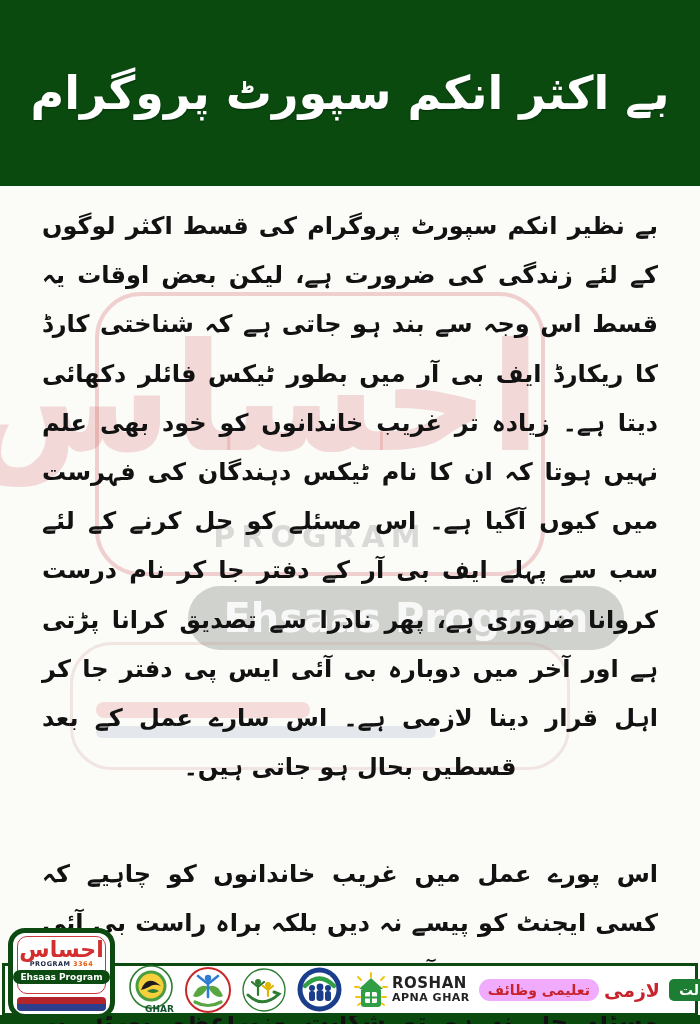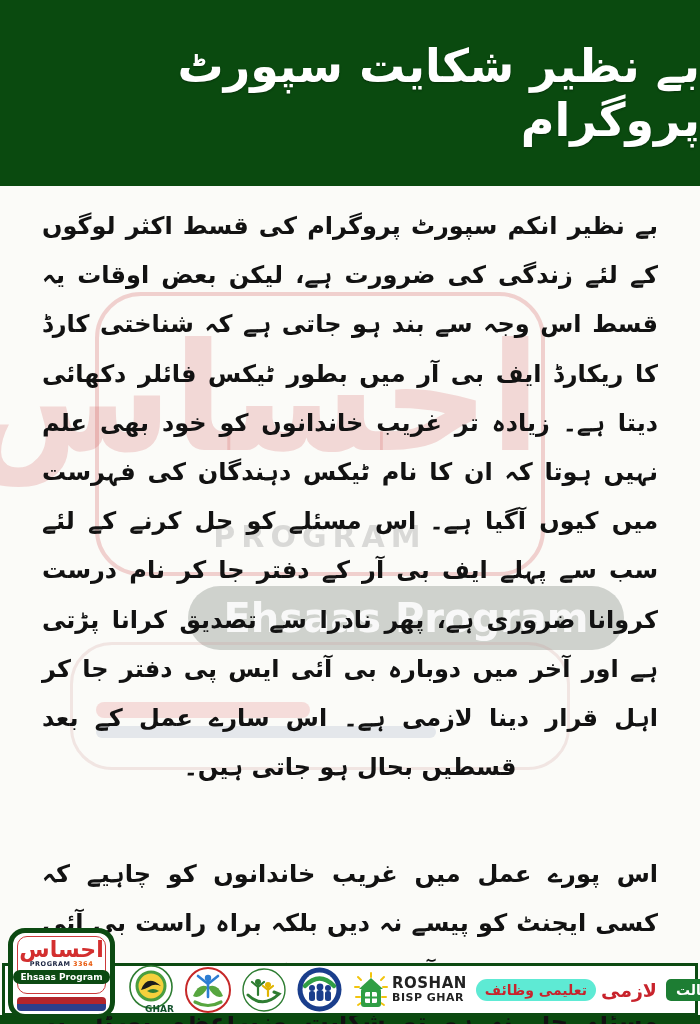--- a/index.html
+++ b/index.html
@@ -76,21 +76,21 @@
   .logo-circ { flex:0 0 auto; display:block; }
 
   .roshan { display:flex; align-items:center; gap:2px; flex:0 0 auto; }
   .roshan-text { display:flex; flex-direction:column; line-height:1.05; }
   .roshan-text .l1 { font-size:15px; font-weight:bold; color:#222; letter-spacing:.5px; }
   .roshan-text .l2 { font-size:11px; font-weight:bold; color:#222; letter-spacing:.5px; }
 
   .benazir-group { display:flex; direction:rtl; align-items:center; gap:5px; flex:0 0 auto; }
   .benazir-word { color:#c8232c; font-size:19px; font-weight:bold; }
   .badge-yellow {
-    background:#5eead4; color:#c8232c; font-size:14px; font-weight:bold;
+    background:#f0abfc; color:#c8232c; font-size:14px; font-weight:bold;
     border-radius:12px; padding:3px 9px; direction:rtl; white-space:nowrap;
   }
   .badge-green {
     background:#1d7d33; color:#ffffff; font-size:14px; font-weight:bold;
     border-radius:5px; padding:3px 10px; direction:rtl; white-space:nowrap;
   }
 
   
   .ehsaas-card {
     position:absolute; left:8px; top:928px; width:107px; height:91px;
@@ -112,21 +112,21 @@
   }
   .stripe-red  { height:7px; background:#b3252b; border-radius:4px 4px 0 0; margin-top:3px; }
   .stripe-blue { height:7px; background:#2b3f8c; border-radius:0 0 4px 4px; }
 </style>
 </head>
 <body>
 
 <div class="page">
 
   <div class="header">
-    <div class="title">بے نظیر شکایت سپورٹ پروگرام</div>
+    <div class="title">بے اکثر انکم سپورٹ پروگرام</div>
   </div>
 
   <div class="watermark">
     <div class="wm-card">
       <div class="wm-ehsaas">احساس</div>
       <div class="wm-program">PROGRAM</div>
     </div>
     <div class="wm-pill">Ehsaas Program</div>
     <div class="wm-outline2"></div>
     <div class="wm-stripe-pink"></div>
@@ -191,21 +191,21 @@
           <path d="M6 36 L9 34"></path>
             <path d="M32 36 L29 34"></path>
         </g>
         <path d="M7 20 L19 9 L31 20 Z" fill="#2f9e44"></path>
         <rect x="9" y="19" width="20" height="19" rx="3" fill="#2f9e44"></rect>
         <rect x="13" y="23" width="12" height="11" rx="1.5" fill="#ffffff"></rect>
         <path d="M19 23 L19 34 M13 28.5 L25 28.5" stroke="#2f9e44" stroke-width="2"></path>
       </svg>
       <div class="roshan-text">
         <span class="l1">ROSHAN</span>
-        <span class="l2">BISP GHAR</span>
+        <span class="l2">APNA GHAR</span>
       </div>
     </div>
 
     <div class="benazir-group">
       <span class="benazir-word">لازمی</span>
       <span class="badge-yellow">تعلیمی وظائف</span>
     </div>
 
     <div class="benazir-group">
 

